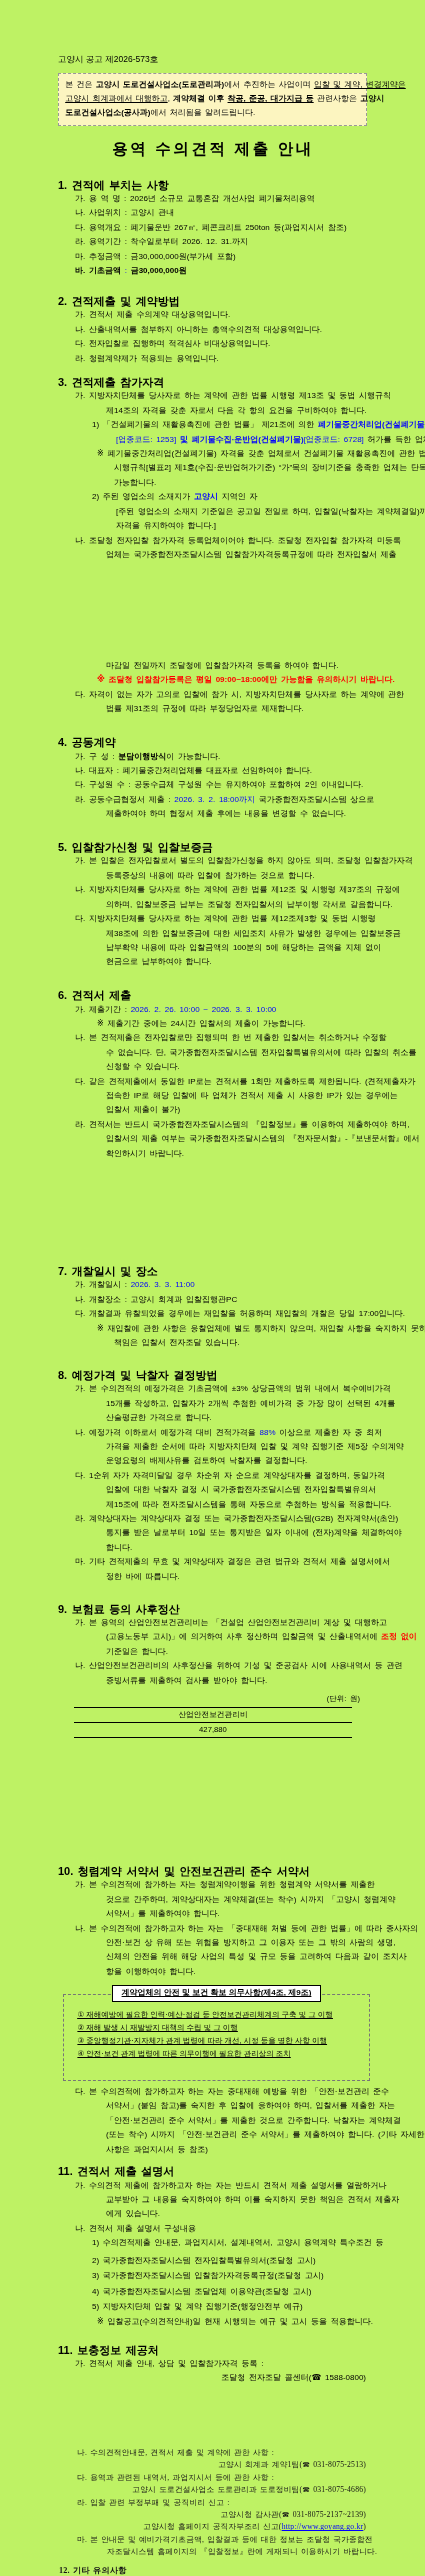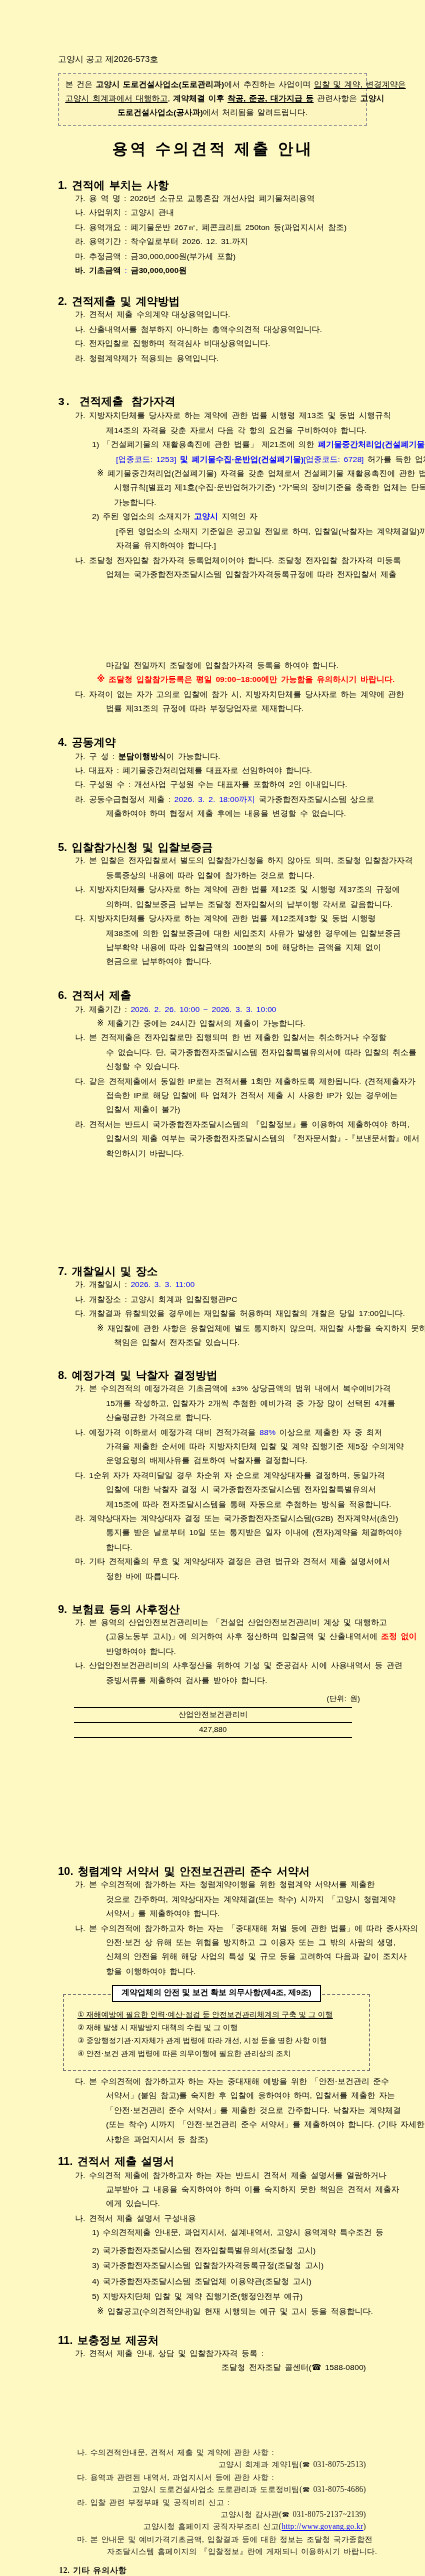--- a/index.html
+++ b/index.html
@@ -1,43 +1,43 @@
 <!DOCTYPE html>
 <html style="font-size:8.2px"><head>
 <meta charset="utf-8">
 <style>
   html,body{margin:0;padding:0;}
   body{width:426px;background:#ffffff;color:#000;font-family:"Liberation Sans","DejaVu Sans",sans-serif;}
-  .page{width:426px;height:602px;position:relative;overflow:hidden;background:#fef9c3;}
+  .page{width:426px;height:602px;position:relative;overflow:hidden;background:#bef264;}
   .ln{font-size:8px;line-height:14.4px;word-spacing:1.5px;white-space:nowrap;}
   .h{margin-left:58px;font-weight:bold;font-size:11px;}
   .i1{margin-left:75px;}
   .i1c{margin-left:106px;}
   .i2{margin-left:92px;}
   .i2w{margin-left:92px;line-height:15.5px;}
   .i2c{margin-left:116px;}
   .nt{margin-left:97px;}
   .ntc{margin-left:114px;}
   .rt{text-align:right;margin-right:60px;}
   .unit{text-align:right;margin-right:66px;font-size:7.5px;}
   .r-b{font-weight:bold;}
   .r-u{text-decoration:underline;}
   .r-bu{font-weight:bold;text-decoration:underline;}
   .r-blue{color:#0000ff;}
   .r-blueb{color:#0000ff;font-weight:bold;}
   .r-red{color:#ff0000;font-weight:bold;}
   .r-link{color:#0000ff;text-decoration:underline;cursor:pointer;}
   .notice{margin:53px 0 0 58px;font-size:8.5px;line-height:12.4px;}
   .headbox{margin:7.2px 59px 0 58px;background:#fcf5c0;border:0.5px dashed #999;padding:4.6px 6.2px;}
-  .headbox .ln{line-height:14px;word-spacing:1px;text-align:center;}
+  .headbox .ln{line-height:14px;word-spacing:1px;}
   .doc-title{margin-top:13.4px;text-align:center;font-size:15.5px;font-weight:bold;letter-spacing:2.6px;}
   .fee-table{width:278px;margin:1px auto 0;border-top:1px solid #000;border-bottom:1px solid #000;text-align:center;}
   .fee-table .trow{line-height:14px;font-size:7.7px;}
   .fee-table .th{border-bottom:0.5px solid #000;}
-  .dutybox{border:0.5px dashed #777;margin:14.4px 0 0 63px;width:307px;box-sizing:border-box;padding:0 0 10px;}
+  .dutybox{border:0.5px dashed #777;margin:14.4px 0 0 63px;width:307px;box-sizing:border-box;padding:0 0 20px;text-decoration:underline;}
   .dutybox-title{border:1px solid #000;background:#fff;width:max-content;margin:-9.3px auto 6.2px;padding:1px 8.2px;font-weight:bold;font-size:8px;line-height:12.4px;}
   .dutybox .itm{margin-left:13.4px;font-size:7.5px;line-height:13px;white-space:nowrap;}
   .dutybox .itm.u{text-decoration:underline;}
   .serif .ln{font-family:"Liberation Serif","DejaVu Serif",serif;font-size:7.7px;line-height:12.4px;word-spacing:1px;letter-spacing:0.2px;color:#151515;}
   .serif .h{font-size:8.2px;margin-left:59px;}
   .serif .i1{margin-left:77px;}
   .serif .i1c{margin-left:107px;}
 </style>
 </head>
 <body>
@@ -56,21 +56,21 @@
       <div class="ln i1"><span>나. 사업위치 : 고양시 관내</span></div>
       <div class="ln i1"><span>다. 용역개요 : 폐기물운반 267㎥, 폐콘크리트 250ton 등(과업지시서 참조)</span></div>
       <div class="ln i1"><span>라. 용역기간 : 착수일로부터 2026. 12. 31.까지</span></div>
       <div class="ln i1"><span>마. 추정금액 : 금30,000,000원(부가세 포함)</span></div>
       <div class="ln i1"><span class="r-b">바. 기초금액 </span><span class="r-blue">: </span><span class="r-b">금30,000,000원</span></div>
       <div class="ln h" style="margin-top: 15.5px;"><span>2. 견적제출 및 계약방법</span></div>
       <div class="ln i1"><span>가. 견적서 제출 수의계약 대상용역입니다.</span></div>
       <div class="ln i1"><span>나. 산출내역서를 첨부하지 아니하는 총액수의견적 대상용역입니다.</span></div>
       <div class="ln i1"><span>다. 전자입찰로 집행하며 적격심사 비대상용역입니다.</span></div>
       <div class="ln i1"><span>라. 청렴계약제가 적용되는 용역입니다.</span></div>
-      <div class="ln h" style="margin-top: 29px; font-family: Liberation Mono, monospace;"><span>3. 견적제출 참가자격</span></div>
+      <div class="ln h" style="margin-top: 9px;"><span>3. 견적제출 참가자격</span></div>
       <div class="ln i1"><span>가. 지방자치단체를 당사자로 하는 계약에 관한 법률 시행령 제13조 및 동법 시행규칙</span></div>
       <div class="ln i1c"><span>제14조의 자격을 갖춘 자로서 다음 각 항의 요건을 구비하여야 합니다.</span></div>
       <div class="ln i2"><span>1) 「건설폐기물의 재활용촉진에 관한 법률」 제21조에 의한 </span><span class="r-blueb">폐기물중간처리업(건설폐기물)</span></div>
       <div class="ln i2c"><span class="r-blue">[업종코드: 1253]</span><span> </span><span class="r-blueb">및 폐기물수집·운반업(건설폐기물)</span><span class="r-blue">[업종코드: 6728]</span><span> 허가를 득한 업체</span></div>
       <div class="ln nt"><span>※ 폐기물중간처리업(건설폐기물) 자격을 갖춘 업체로서 건설폐기물 재활용촉진에 관한 법률</span></div>
       <div class="ln ntc"><span>시행규칙[별표2] 제1호(수집·운반업허가기준) “가”목의 장비기준을 충족한 업체는 단독입찰이</span></div>
       <div class="ln ntc"><span>가능합니다.</span></div>
       <div class="ln i2"><span>2) 주된 영업소의 소재지가 </span><span class="r-blueb">고양시</span><span> 지역인 자</span></div>
       <div class="ln i2c"><span>[주된 영업소의 소재지 기준일은 공고일 전일로 하며, 입찰일(낙찰자는 계약체결일)까지 당해</span></div>
       <div class="ln i2c"><span>자격을 유지하여야 합니다.]</span></div>
@@ -81,21 +81,21 @@
 
 <div class="page">
   <div class="lines" style="padding-top:57px">
       <div class="ln i1c"><span>마감일 전일까지 조달청에 입찰참가자격 등록을 하여야 합니다.</span></div>
       <div class="ln nt"><span class="r-red">※ 조달청 입찰참가등록은 평일 09:00~18:00에만 가능함을 유의하시기 바랍니다.</span></div>
       <div class="ln i1"><span>다. 자격이 없는 자가 고의로 입찰에 참가 시, 지방자치단체를 당사자로 하는 계약에 관한</span></div>
       <div class="ln i1c"><span>법률 제31조의 규정에 따라 부정당업자로 제재합니다.</span></div>
       <div class="ln h" style="margin-top: 18.5px;"><span>4. 공동계약</span></div>
       <div class="ln i1"><span>가. 구  성 : </span><span class="r-b">분담이행방식</span><span>이 가능합니다.</span></div>
       <div class="ln i1"><span>나. 대표자 : 폐기물중간처리업체를 대표자로 선임하여야 합니다.</span></div>
-      <div class="ln i1"><span>다. 구성원 수 : 개선사업 구성원 수는 대표자를 포함하여 2인 이내입니다.</span></div>
+      <div class="ln i1"><span>다. 구성원 수 : 공동수급체 구성원 수는 유지하여야 포함하여 2인 이내입니다.</span></div>
       <div class="ln i1"><span>라. 공동수급협정서 제출 : </span><span class="r-blue">2026. 3. 2. 18:00까지</span><span> 국가종합전자조달시스템 상으로</span></div>
       <div class="ln i1c"><span>제출하여야 하며 협정서 제출 후에는 내용을 변경할 수 없습니다.</span></div>
       <div class="ln h" style="margin-top: 18.5px;"><span>5. 입찰참가신청 및 입찰보증금</span></div>
       <div class="ln i1"><span>가. 본 입찰은 전자입찰로서 별도의 입찰참가신청을 하지 않아도 되며, 조달청 입찰참가자격</span></div>
       <div class="ln i1c"><span>등록증상의 내용에 따라 입찰에 참가하는 것으로 합니다.</span></div>
       <div class="ln i1"><span>나. 지방자치단체를 당사자로 하는 계약에 관한 법률 제12조 및 시행령 제37조의 규정에</span></div>
       <div class="ln i1c"><span>의하며, 입찰보증금 납부는 조달청 전자입찰서의 납부이행 각서로 갈음합니다.</span></div>
       <div class="ln i1"><span>다. 지방자치단체를 당사자로 하는 계약에 관한 법률 제12조제3항 및 동법 시행령</span></div>
       <div class="ln i1c"><span>제38조에 의한 입찰보증금에 대한 세입조치 사유가 발생한 경우에는 입찰보증금</span></div>
       <div class="ln i1c"><span>납부확약 내용에 따라 입찰금액의 100분의 5에 해당하는 금액을 지체 없이</span></div>
@@ -134,21 +134,21 @@
       <div class="ln i1c"><span>입찰에 대한 낙찰자 결정 시 국가종합전자조달시스템 전자입찰특별유의서</span></div>
       <div class="ln i1c"><span>제15조에 따라 전자조달시스템을 통해 자동으로 추첨하는 방식을 적용합니다.</span></div>
       <div class="ln i1"><span>라. 계약상대자는 계약상대자 결정 또는 국가종합전자조달시스템(G2B) 전자계약서(초안)</span></div>
       <div class="ln i1c"><span>통지를 받은 날로부터 10일 또는 통지받은 일자 이내에 (전자)계약을 체결하여야</span></div>
       <div class="ln i1c"><span>합니다.</span></div>
       <div class="ln i1"><span>마. 기타 견적제출의 무효 및 계약상대자 결정은 관련 법규와 견적서 제출 설명서에서</span></div>
       <div class="ln i1c"><span>정한 바에 따릅니다.</span></div>
       <div class="ln h" style="margin-top: 17.5px;"><span>9. 보험료 등의 사후정산</span></div>
       <div class="ln i1"><span>가. 본 용역의 산업안전보건관리비는 「건설업 산업안전보건관리비 계상 및 대행하고</span></div>
       <div class="ln i1c"><span>(고용노동부 고시)」에 의거하여 사후 정산하며 입찰금액 및 산출내역서에 </span><span class="r-red">조정 없이</span></div>
-      <div class="ln i1c"><span>반영하여야 합니다.</span></div>
+      <div class="ln i1c"><span>기준일은 합니다.</span></div>
       <div class="ln i1"><span>나. 산업안전보건관리비의 사후정산을 위하여 기성 및 준공검사 시에 사용내역서 등 관련</span></div>
       <div class="ln i1c"><span>증빙서류를 제출하여 검사를 받아야 합니다.</span></div>
       <div class="ln unit" style="margin-top: 4.1px;"><span>(단위: 원)</span></div>
       <div class="fee-table">
         <div class="trow th">산업안전보건관리비</div>
         <div class="trow tv">427,880</div>
       </div>
     </div>
 </div>
 

